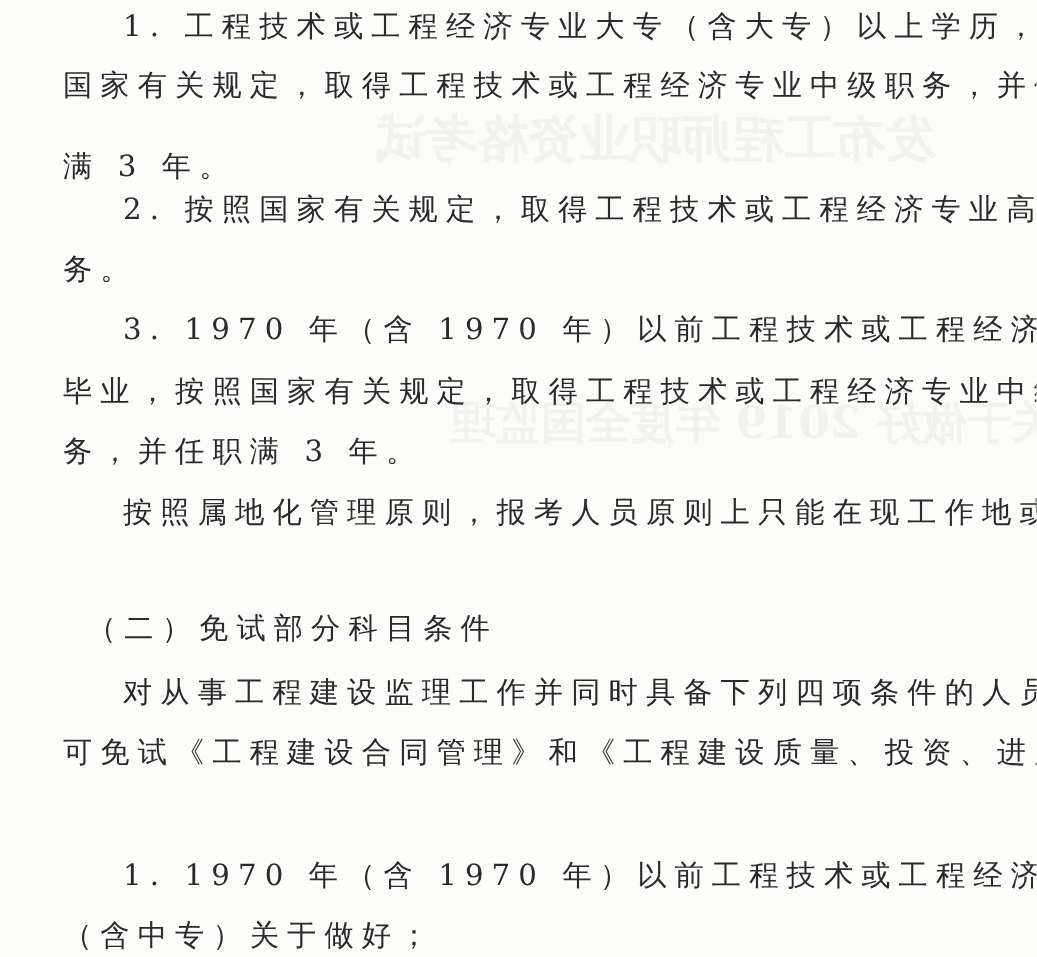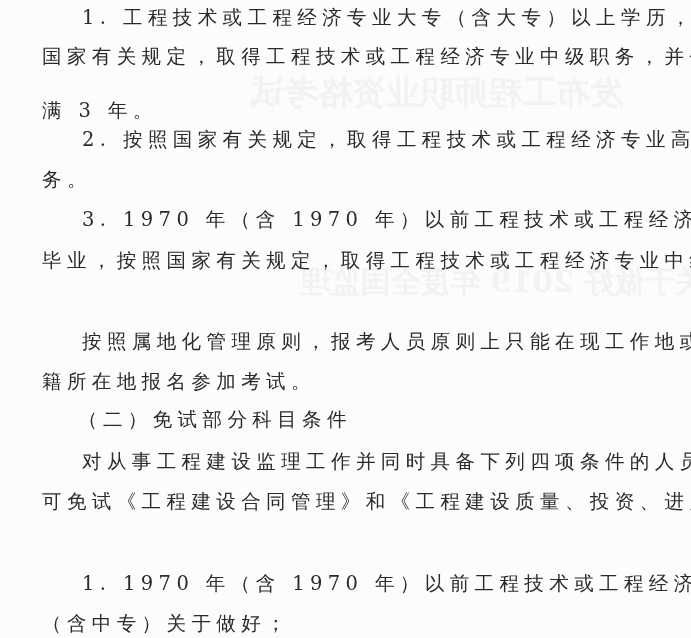--- a/index.html
+++ b/index.html
@@ -33,42 +33,42 @@
     .line {
       position: absolute;
       left: 42px;
       width: 600px;
       font-size: 19.5px;
       letter-spacing: 5.4px;
       line-height: 28px;
       white-space: nowrap;
     }
     .indent { left: 82px; }
-    .heading-sub { left: 78px; }
+    .heading-sub { left: 58px; font-family: Liberation Mono, monospace; }
   </style>
 </head>
 <body>
 
 <div class="page">
 
   <div class="ghost" style="left:300px; top:262px; font-size:30px;">关于做好 2019 年度全国监理</div>
   <div class="ghost" style="left:250px; top:70px; font-size:34px;">发布工程师职业资格考试</div>
 
   <div class="line indent" style="top:4px;">1. 工程技术或工程经济专业大专（含大专）以上学历，按照</div>
   <div class="line" style="top:43px;">国家有关规定，取得工程技术或工程经济专业中级职务，并任职</div>
   <div class="line" style="top:84px;margin-top:13px;">满 3 年。</div>
 
   <div class="line indent" style="top:126px;">2. 按照国家有关规定，取得工程技术或工程经济专业高级职</div>
   <div class="line" style="top:166px;">务。</div>
 
   <div class="line indent" style="top:206px;">3. 1970 年（含 1970 年）以前工程技术或工程经济专业中专</div>
   <div class="line" style="top:247px;">毕业，按照国家有关规定，取得工程技术或工程经济专业中级职</div>
+  <div class="line" style="top:287px;">务，并任职满 3 年。</div>
 
   <div class="line indent" style="top:328px;">按照属地化管理原则，报考人员原则上只能在现工作地或户</div>
-  <div class="line" style="top:368px;">籍所在地报名参加考试。</div>
 
   <div class="line heading-sub" style="top:406px;">（二）免试部分科目条件</div>
 
   <div class="line indent" style="top:448px;">对从事工程建设监理工作并同时具备下列四项条件的人员，</div>
   <div class="line" style="top:488px;">可免试《工程建设合同管理》和《工程建设质量、投资、进度控</div>
 
   <div class="line indent" style="top:570px;">1. 1970 年（含 1970 年）以前工程技术或工程经济专业中专</div>
   <div class="line" style="top:610px;">（含中专）关于做好；</div>
 
 </div>

